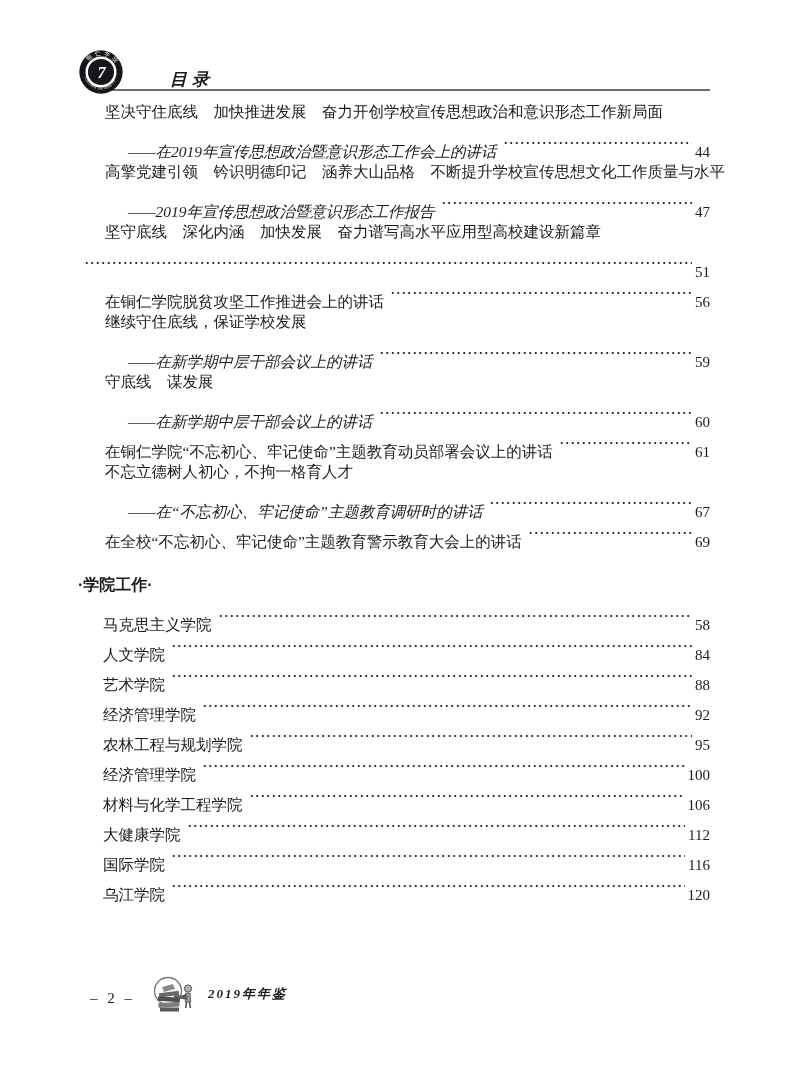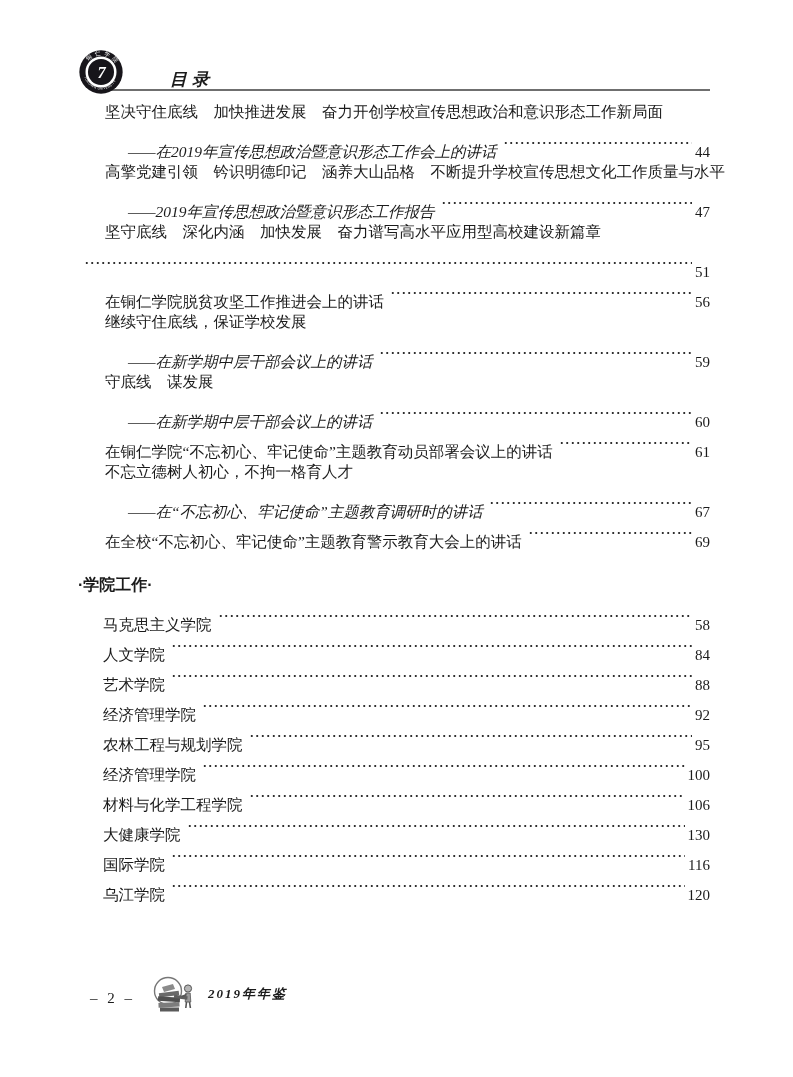--- a/index.html
+++ b/index.html
@@ -163,21 +163,21 @@
           <span class="pg">100</span>
         </div>
         <div class="row college">
           <span class="t">材料与化学工程学院</span>
           <span class="leader"></span>
           <span class="pg">106</span>
         </div>
         <div class="row college">
           <span class="t">大健康学院</span>
           <span class="leader"></span>
-          <span class="pg">130</span>
+          <span class="pg">112</span>
         </div>
         <div class="row college">
           <span class="t">国际学院</span>
           <span class="leader"></span>
           <span class="pg">116</span>
         </div>
         <div class="row college">
           <span class="t">乌江学院</span>
           <span class="leader"></span>
           <span class="pg">120</span>

